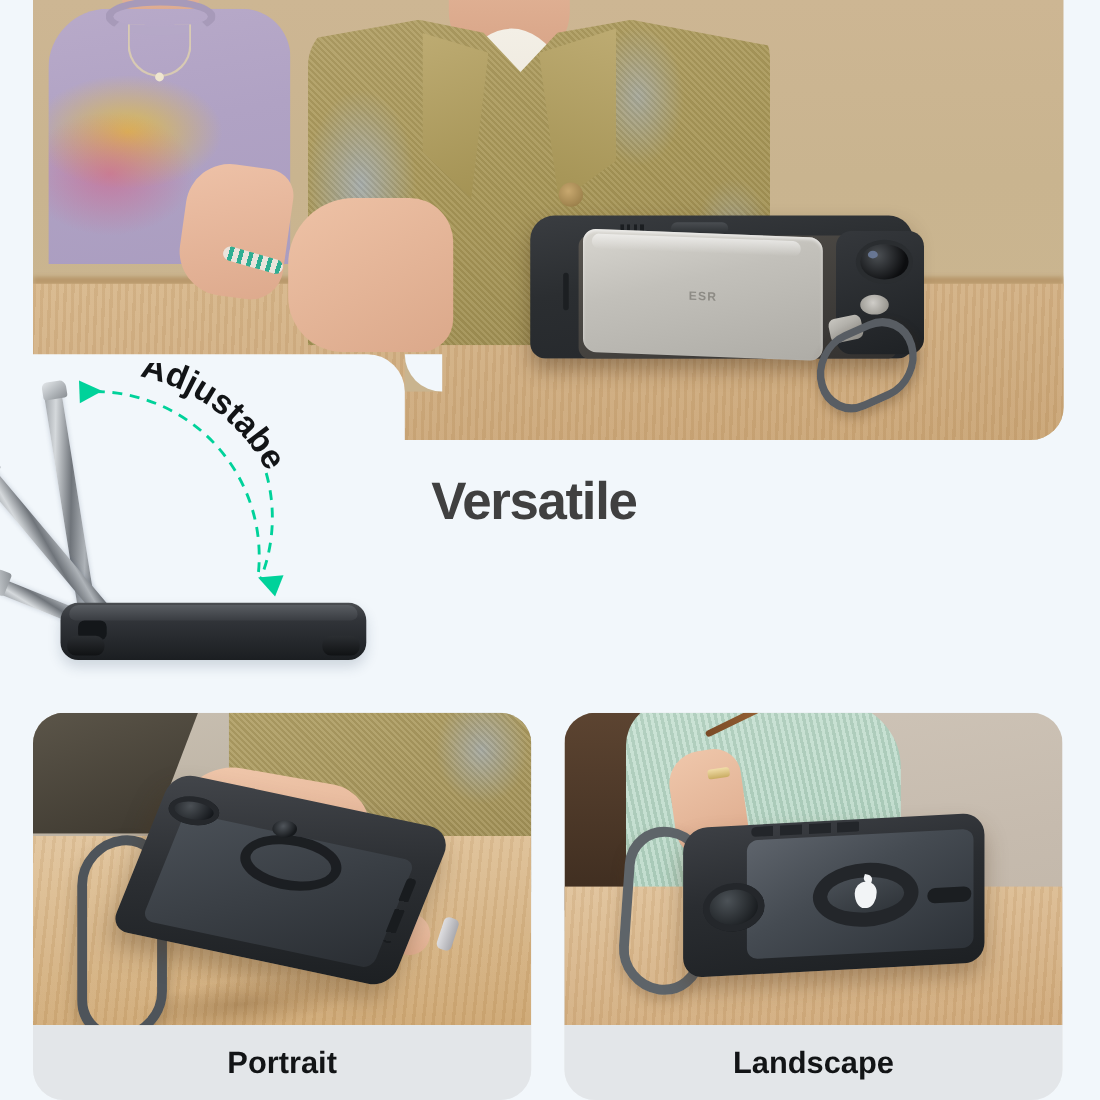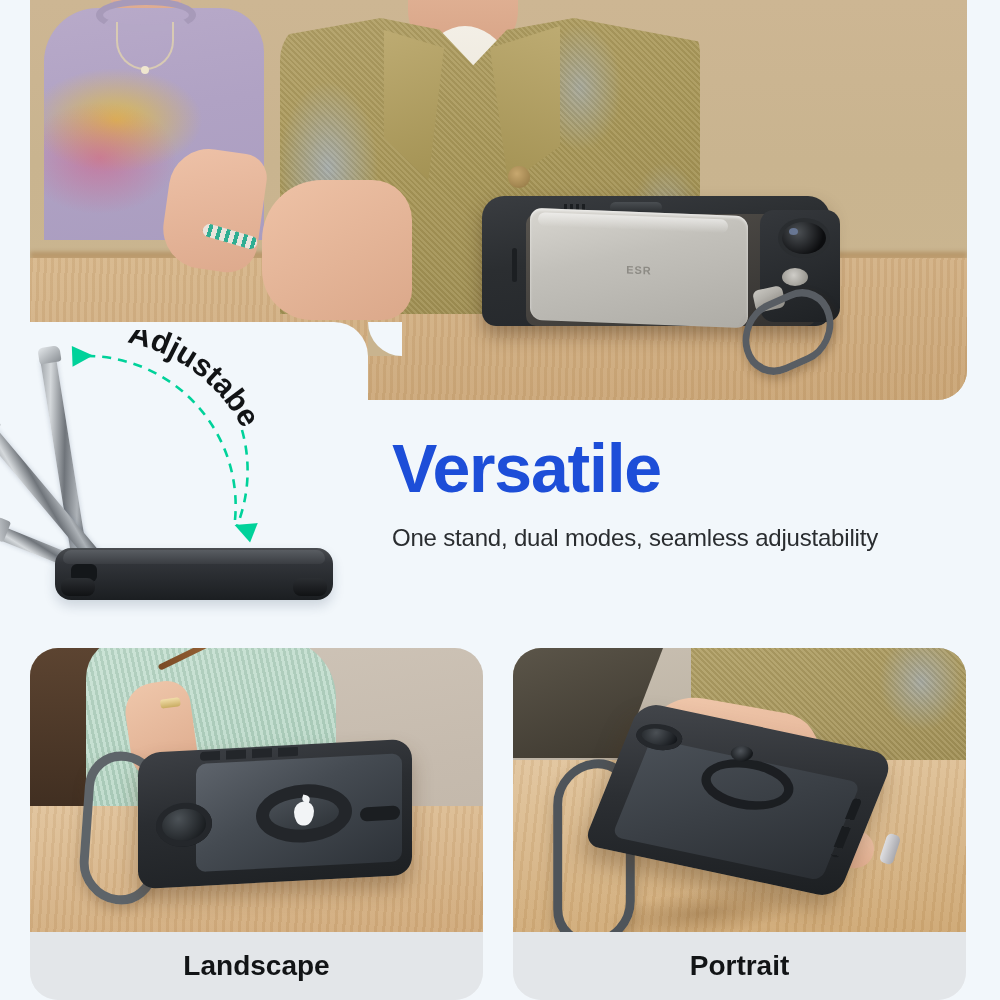--- a/index.html
+++ b/index.html
@@ -286,22 +286,22 @@
   }
   .arm1 { left:40px; top:24px; width:16px; height:204px; transform:rotate(-9deg); }
   .arm2 { left:52px; top:62px; width:15px; height:168px; transform:rotate(-40deg); }
   .arm3 { left:60px; top:138px; width:14px; height:110px; transform:rotate(-68deg); }
 
   
   .headline {
     position:absolute; left:392px; top:432px; width:600px;
   }
   .headline h1 {
-    font-size:68px; line-height:1.06; font-weight:bold;
-    color:#1d4ed8; letter-spacing:-1.2px;
+    font-size:48px; line-height:1.06; font-weight:bold;
+    color:#404040; letter-spacing:-1.2px;
   }
   .headline .sub {
     margin-top:20px; font-size:24px; color:#2a2d30; font-weight:normal;
     letter-spacing:-.2px;
   }
 
   
   .cards {
     position:absolute; left:30px; top:648px; width:937px; height:352px;
     display:flex; gap:30px;
@@ -592,48 +592,23 @@
     <div class="base-notch"></div>
     <div class="base-foot l"></div>
     <div class="base-foot r"></div>
   </div>
 </div>
 
 <div class="headline">
   <h1>
     <span>Versatile</span><br>
   </h1>
-  <div class="sub">One stand, dual modes, seamless adjustability</div>
 </div>
 
 <div class="cards">
-
-  <div class="card">
-    <div class="card-photo">
-      <div class="c1-wall"></div>
-      <div class="c1-darkpanel"></div>
-      <div class="c1-person"></div>
-      <div class="c1-brush"></div>
-      <div class="c1-hand">
-        <div class="ring"></div>
-      </div>
-      <div class="c1-table"></div>
-      <div class="c1-stand"></div>
-      <div class="c1-phone">
-        <div class="c1-side"></div>
-        <div class="c1-glass"></div>
-        <div class="c1-camera"></div>
-        <div class="c1-magring">
-          <div class="c1-apple"></div>
-        </div>
-        <div class="c1-slot"></div>
-      </div>
-    </div>
-    <div class="card-caption">Landscape</div>
-  </div>
 
   <div class="card">
     <div class="card-photo">
       <div class="c2-wall"></div>
       <div class="c2-dark"></div>
       <div class="c2-person"></div>
       <div class="c2-table"></div>
       <div class="c2-arm"></div>
       <div class="c2-fingers">
         <div class="f f1"></div>
@@ -646,13 +621,37 @@
       <div class="c2-phone">
         <div class="c2-glass"></div>
         <div class="c2-magring"></div>
         <div class="c2-cam"></div>
         <div class="c2-cam2"></div>
         <div class="c2-btns"></div>
       </div>
     </div>
     <div class="card-caption">Portrait</div>
   </div>
+
+  <div class="card">
+    <div class="card-photo">
+      <div class="c1-wall"></div>
+      <div class="c1-darkpanel"></div>
+      <div class="c1-person"></div>
+      <div class="c1-brush"></div>
+      <div class="c1-hand">
+        <div class="ring"></div>
+      </div>
+      <div class="c1-table"></div>
+      <div class="c1-stand"></div>
+      <div class="c1-phone">
+        <div class="c1-side"></div>
+        <div class="c1-glass"></div>
+        <div class="c1-camera"></div>
+        <div class="c1-magring">
+          <div class="c1-apple"></div>
+        </div>
+        <div class="c1-slot"></div>
+      </div>
+    </div>
+    <div class="card-caption">Landscape</div>
+  </div>
 </div>
 
 </body></html>

